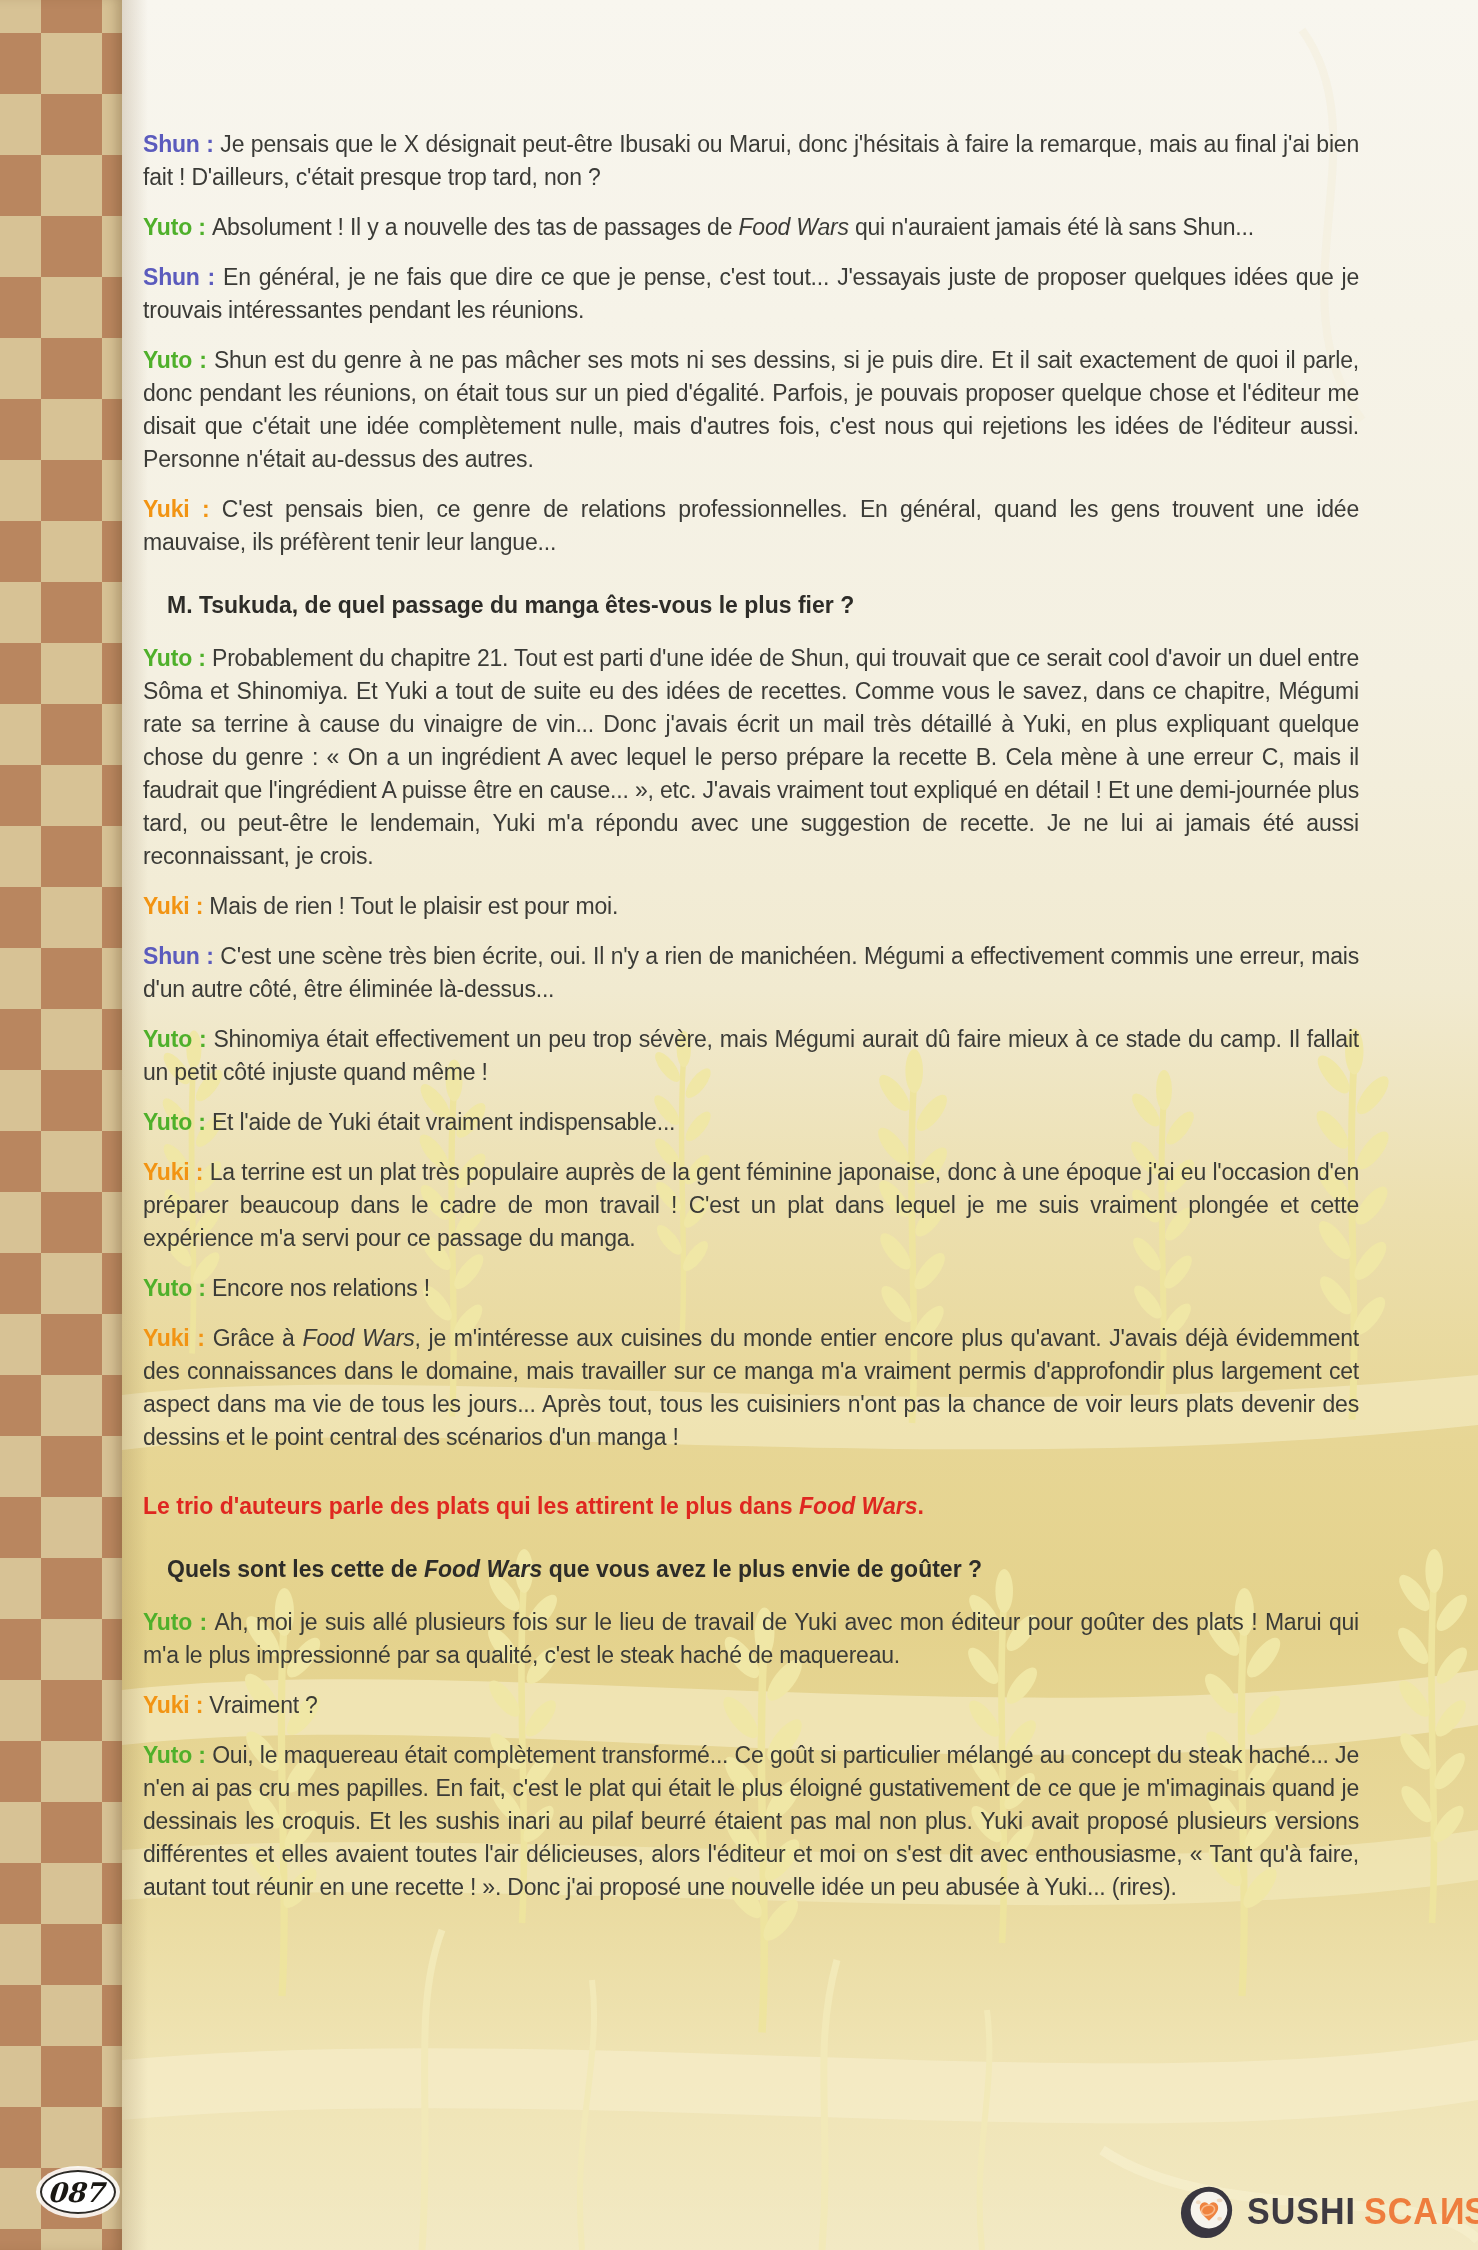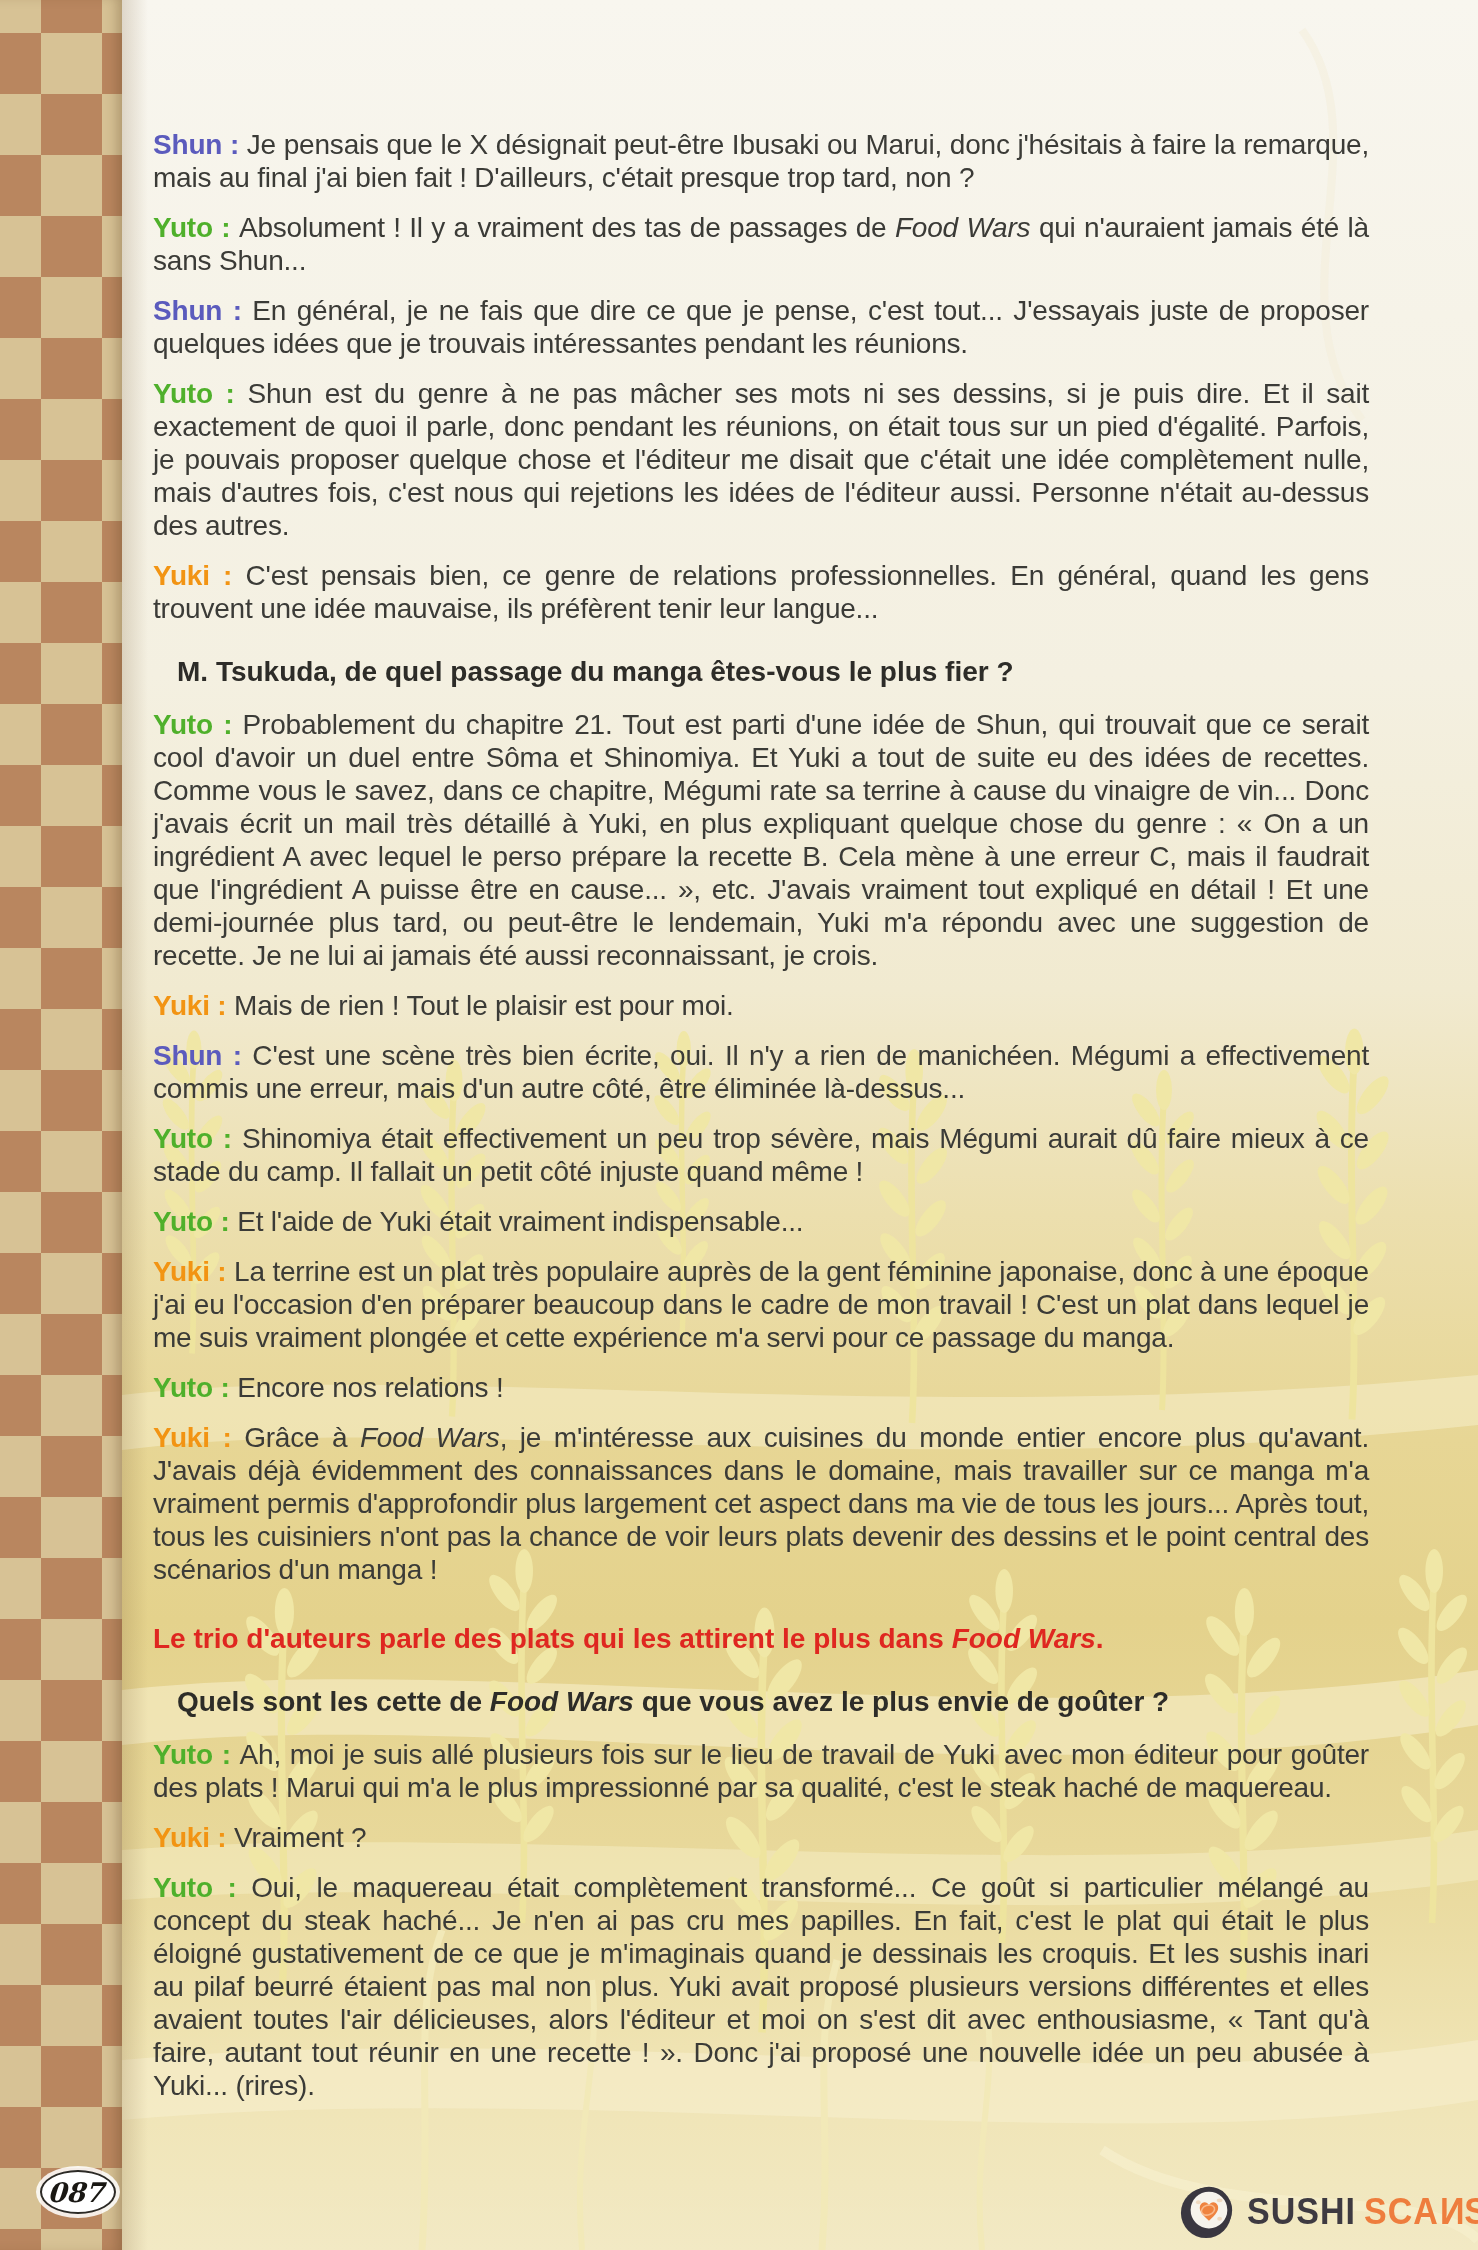--- a/index.html
+++ b/index.html
@@ -31,24 +31,24 @@
   }
 
   
   .deco {
     position: absolute; left: 122px; top: 0; right: 0; bottom: 0;
     z-index: 0; pointer-events: none;
   }
 
   
   .content {
-    position: absolute; left: 153px; top: 128px; width: 1216px;
+    position: absolute; left: 143px; top: 128px; width: 1216px;
     z-index: 3;
     color: #3b3b37;
-    font-size: 28px; line-height: 33px;
+    font-size: 23px; line-height: 33px;
     letter-spacing: -0.2px;
     text-align: justify;
   }
   .block { margin: 0 0 17px 0; }
   .speaker { font-weight: bold; }
   .question {
     font-weight: bold; color: #2d2c28;
     margin-top: 30px; margin-bottom: 20px;
     letter-spacing: 0;
     margin-left: 24px;
@@ -141,21 +141,21 @@
   <path d="M460,2250 C450,2130 480,2060 470,1980" stroke="#f2e9b8" stroke-width="6" fill="none"></path>
   <path d="M700,2250 C710,2120 690,2050 715,1960" stroke="#f2e9b8" stroke-width="7" fill="none"></path>
   <path d="M860,2250 C850,2150 875,2090 865,2010" stroke="#f2e9b8" stroke-width="6" fill="none"></path>
 </svg>
 
 <div class="checker-strip"></div>
 <div class="page-edge"></div>
 
 <div class="content" id="blocks">
     <p class="block dialogue"><b class="speaker" style="color: rgb(91, 91, 189);">Shun : </b><span>Je pensais que le X désignait peut-être Ibusaki ou Marui, donc j'hésitais à faire la remarque, mais au final j'ai bien fait ! D'ailleurs, c'était presque trop tard, non ?</span></p>
-    <p class="block dialogue"><b class="speaker" style="color: rgb(79, 176, 43);">Yuto : </b><span>Absolument ! Il y a vraiment des tas de passages de </span><i>Food Wars</i><span> qui n'auraient jamais été là sans Shun...</span></p>
+    <p class="block dialogue"><b class="speaker" style="color: rgb(79, 176, 43);">Yuto : </b><span>Absolument ! Il y a nouvelle des tas de passages de </span><i>Food Wars</i><span> qui n'auraient jamais été là sans Shun...</span></p>
     <p class="block dialogue"><b class="speaker" style="color: rgb(91, 91, 189);">Shun : </b><span>En général, je ne fais que dire ce que je pense, c'est tout... J'essayais juste de proposer quelques idées que je trouvais intéressantes pendant les réunions.</span></p>
     <p class="block dialogue"><b class="speaker" style="color: rgb(79, 176, 43);">Yuto : </b><span>Shun est du genre à ne pas mâcher ses mots ni ses dessins, si je puis dire. Et il sait exactement de quoi il parle, donc pendant les réunions, on était tous sur un pied d'égalité.  Parfois, je pouvais proposer quelque chose et l'éditeur me disait que c'était une idée complètement nulle, mais d'autres fois, c'est nous qui rejetions les idées de l'éditeur aussi. Personne n'était au-dessus des autres.</span></p>
     <p class="block dialogue"><b class="speaker" style="color: rgb(242, 148, 19);">Yuki : </b><span>C'est pensais bien, ce genre de relations professionnelles. En général, quand les gens trouvent une idée mauvaise, ils préfèrent tenir leur langue...</span></p>
     <p class="block question"><span>M. Tsukuda, de quel passage du manga êtes-vous le plus fier ?</span></p>
     <p class="block dialogue"><b class="speaker" style="color: rgb(79, 176, 43);">Yuto : </b><span>Probablement du chapitre 21. Tout est parti d'une idée de Shun, qui trouvait que ce serait cool d'avoir un duel entre Sôma et Shinomiya. Et Yuki a tout de suite eu des idées de recettes. Comme vous le savez, dans ce chapitre, Mégumi rate sa terrine à cause du vinaigre de vin... Donc j'avais écrit un mail très détaillé à Yuki, en plus expliquant quelque chose du genre : « On a un ingrédient A avec lequel le perso prépare la recette B. Cela mène à une erreur C, mais il faudrait que l'ingrédient A puisse être en cause... », etc. J'avais vraiment tout expliqué en détail ! Et une demi-journée plus tard, ou peut-être le lendemain, Yuki m'a répondu avec une suggestion de recette. Je ne lui ai jamais été aussi reconnaissant, je crois.</span></p>
     <p class="block dialogue"><b class="speaker" style="color: rgb(242, 148, 19);">Yuki : </b><span>Mais de rien ! Tout le plaisir est pour moi.</span></p>
     <p class="block dialogue"><b class="speaker" style="color: rgb(91, 91, 189);">Shun : </b><span>C'est une scène très bien écrite, oui. Il n'y a rien de manichéen. Mégumi a effectivement commis une erreur, mais d'un autre côté, être éliminée là-dessus...</span></p>
     <p class="block dialogue"><b class="speaker" style="color: rgb(79, 176, 43);">Yuto : </b><span>Shinomiya était effectivement un peu trop sévère, mais Mégumi aurait dû faire mieux à ce stade du camp. Il fallait un petit côté injuste quand même !</span></p>
     <p class="block dialogue"><b class="speaker" style="color: rgb(79, 176, 43);">Yuto : </b><span>Et l'aide de Yuki était vraiment indispensable...</span></p>
     <p class="block dialogue"><b class="speaker" style="color: rgb(242, 148, 19);">Yuki : </b><span>La terrine est un plat très populaire auprès de la gent féminine japonaise, donc à une époque j'ai eu l'occasion d'en préparer beaucoup dans le cadre de mon travail ! C'est un plat dans lequel je me suis vraiment plongée et cette expérience m'a servi pour ce passage du manga.</span></p>

